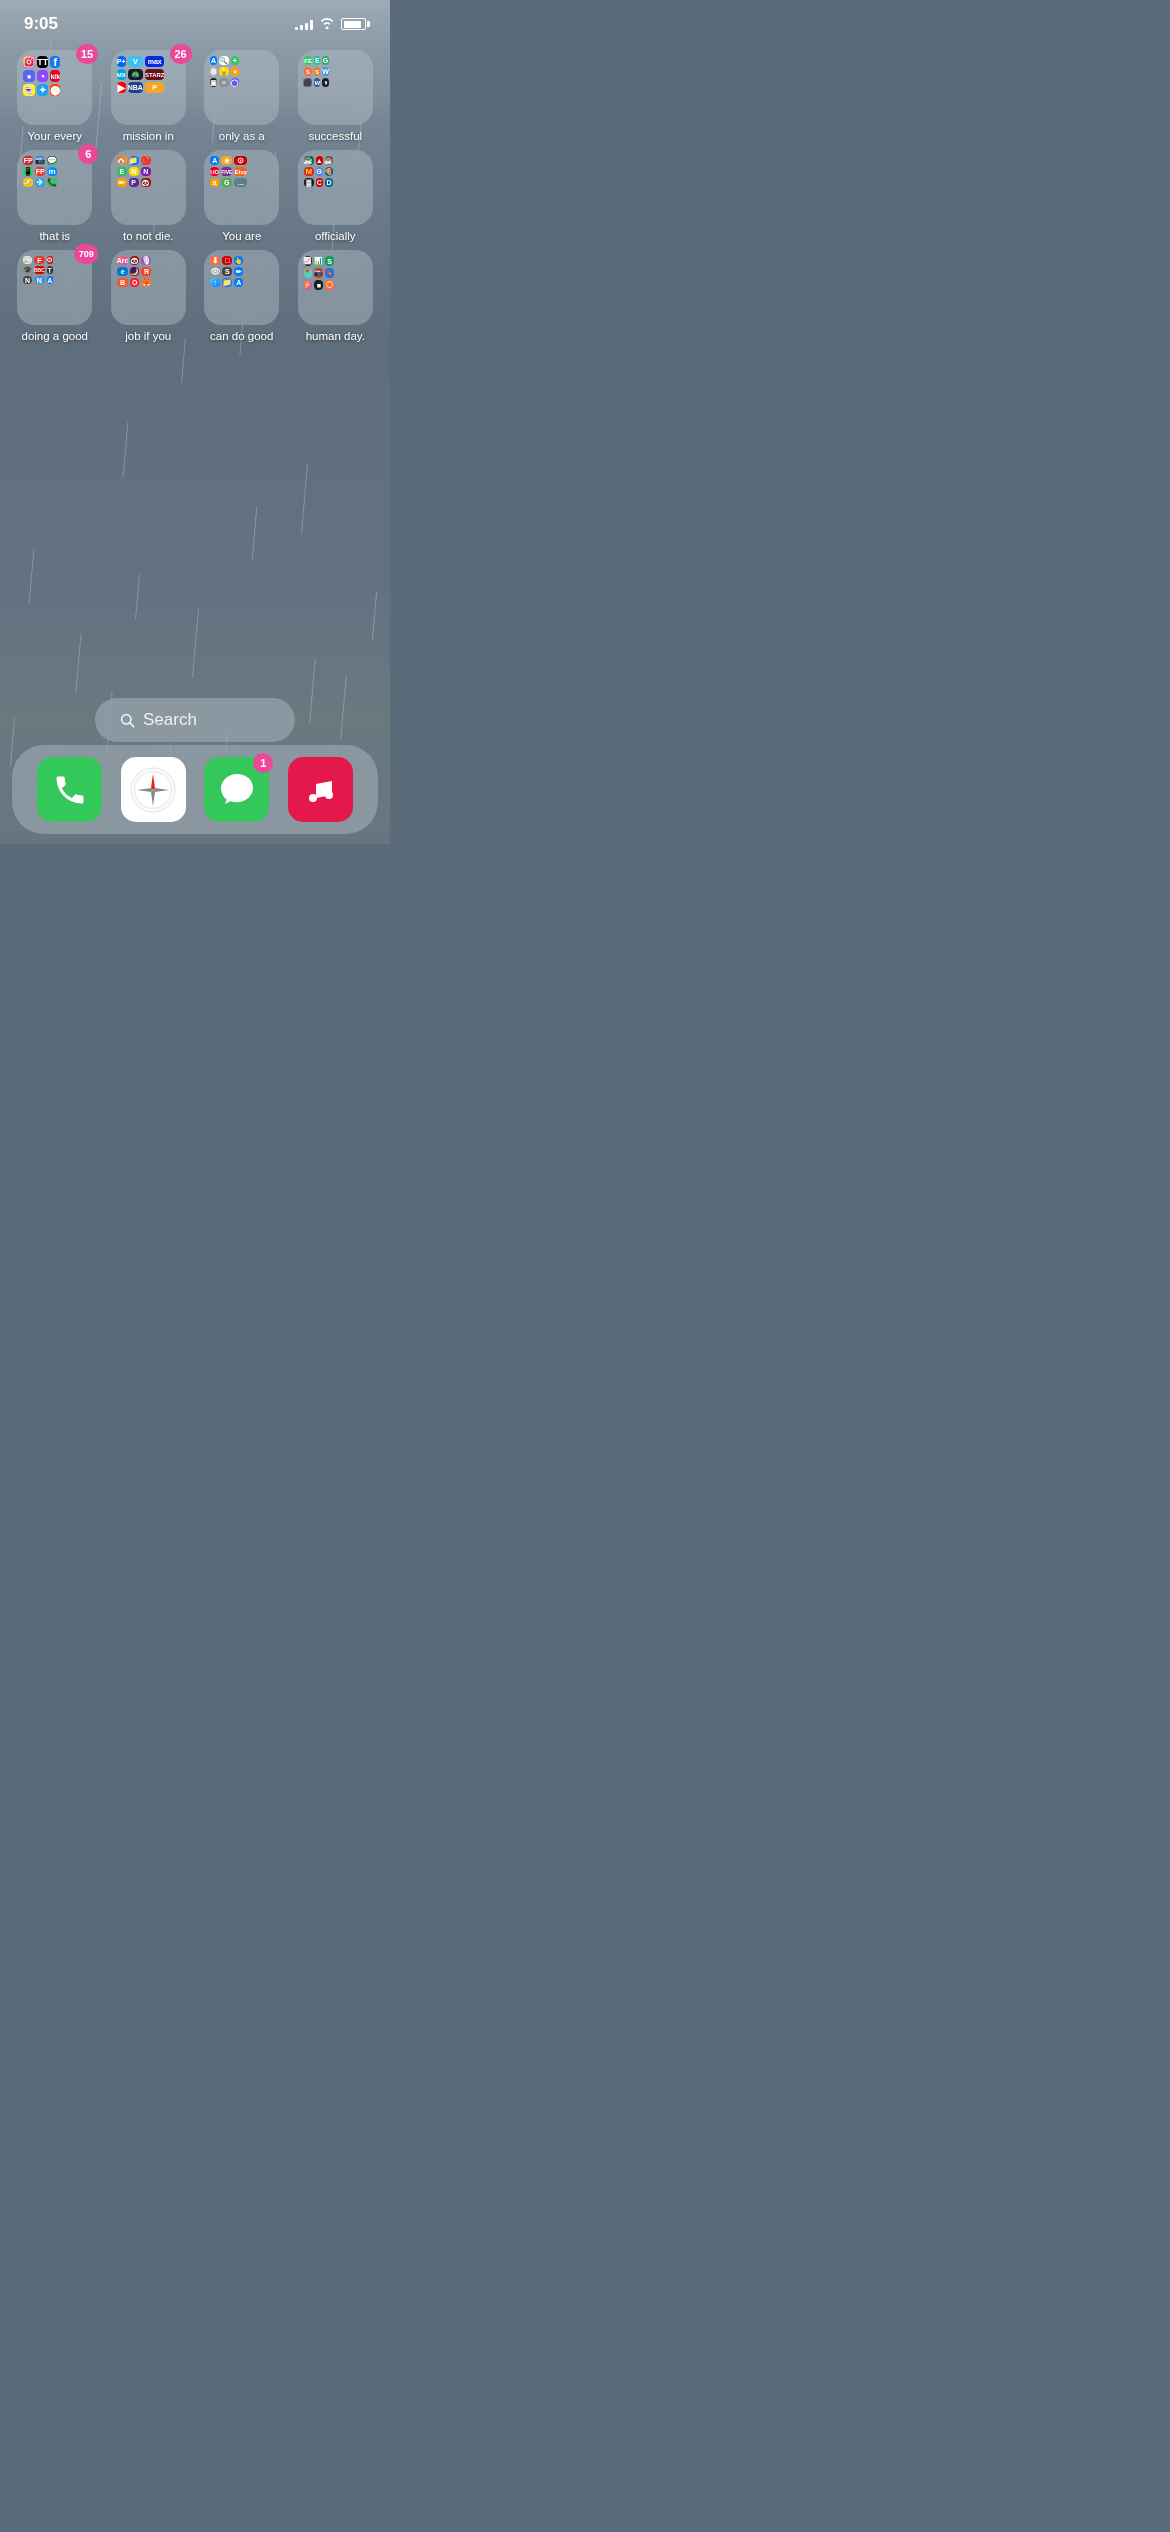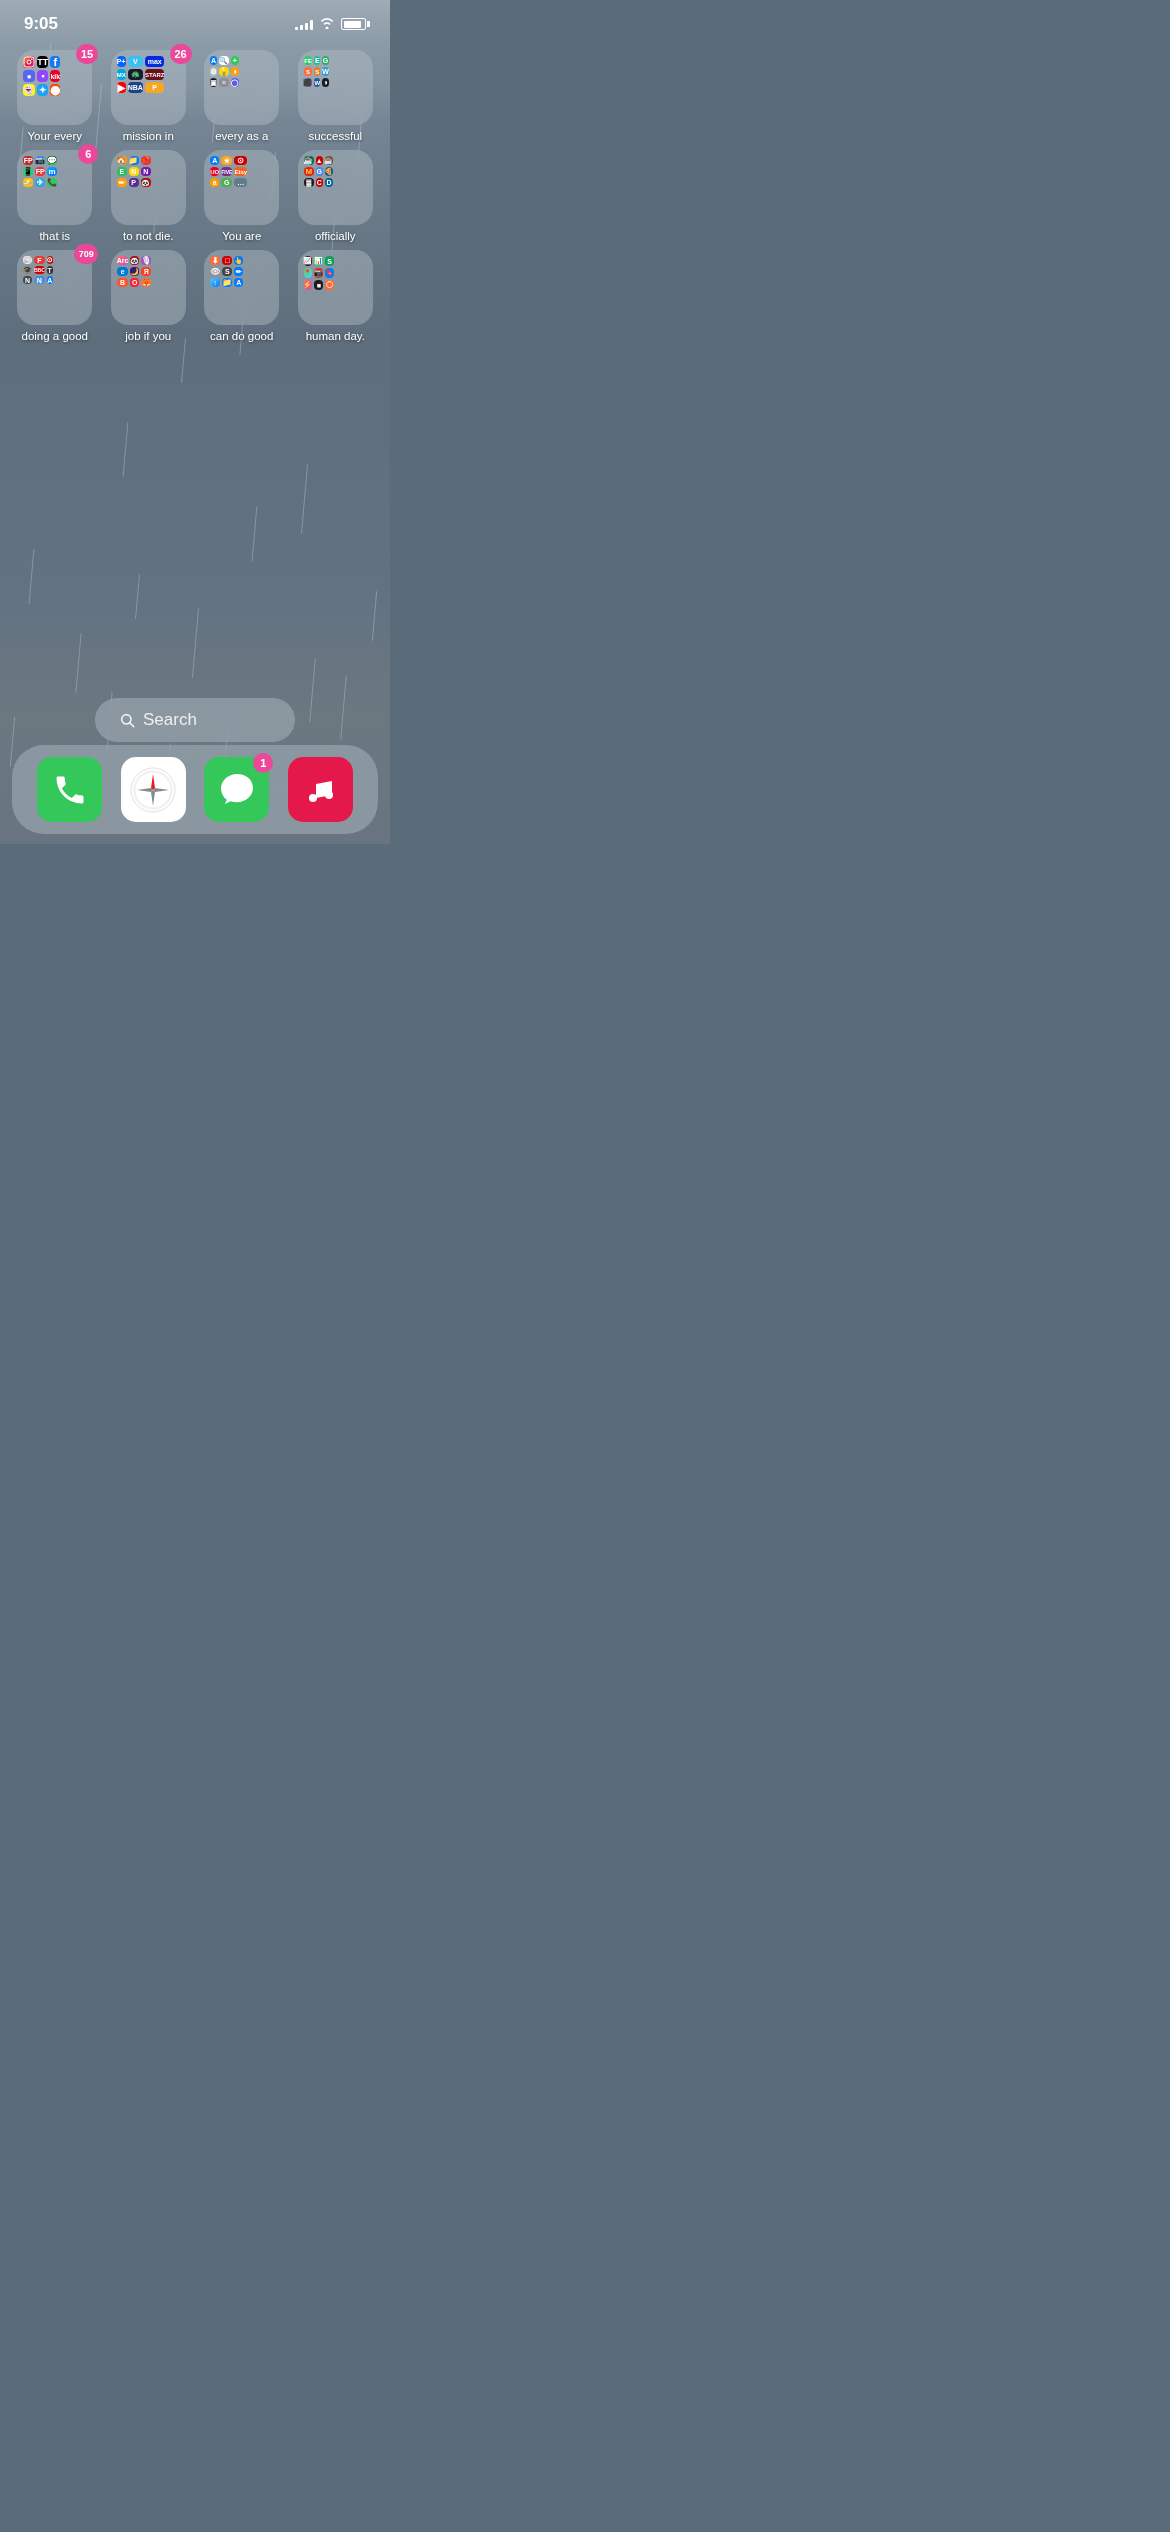--- a/index.html
+++ b/index.html
@@ -492,21 +492,21 @@
             <span style="font-size:7px;color:#fff">▣</span>
           </div>
           <div class="mini-app" style="background:#8e8e93">
             <span style="font-size:7px;color:#fff">≡</span>
           </div>
           <div class="mini-app" style="background:#5e5ce6">
             <span style="font-size:7px;color:#fff">◯</span>
           </div>
         </div>
       </div>
-      <span class="folder-label">every as a</span>
+      <span class="folder-label">only as a</span>
     </div>
 
     <div class="app-folder">
       <div class="folder-icon">
         <div class="folder-icon-grid">
           <div class="mini-app" style="background:#2ecc71">
             <span style="font-size:6px;color:#fff">FE</span>
           </div>
           <div class="mini-app" style="background:#1abc9c">
             <span style="font-size:7px;color:#fff">E</span>

